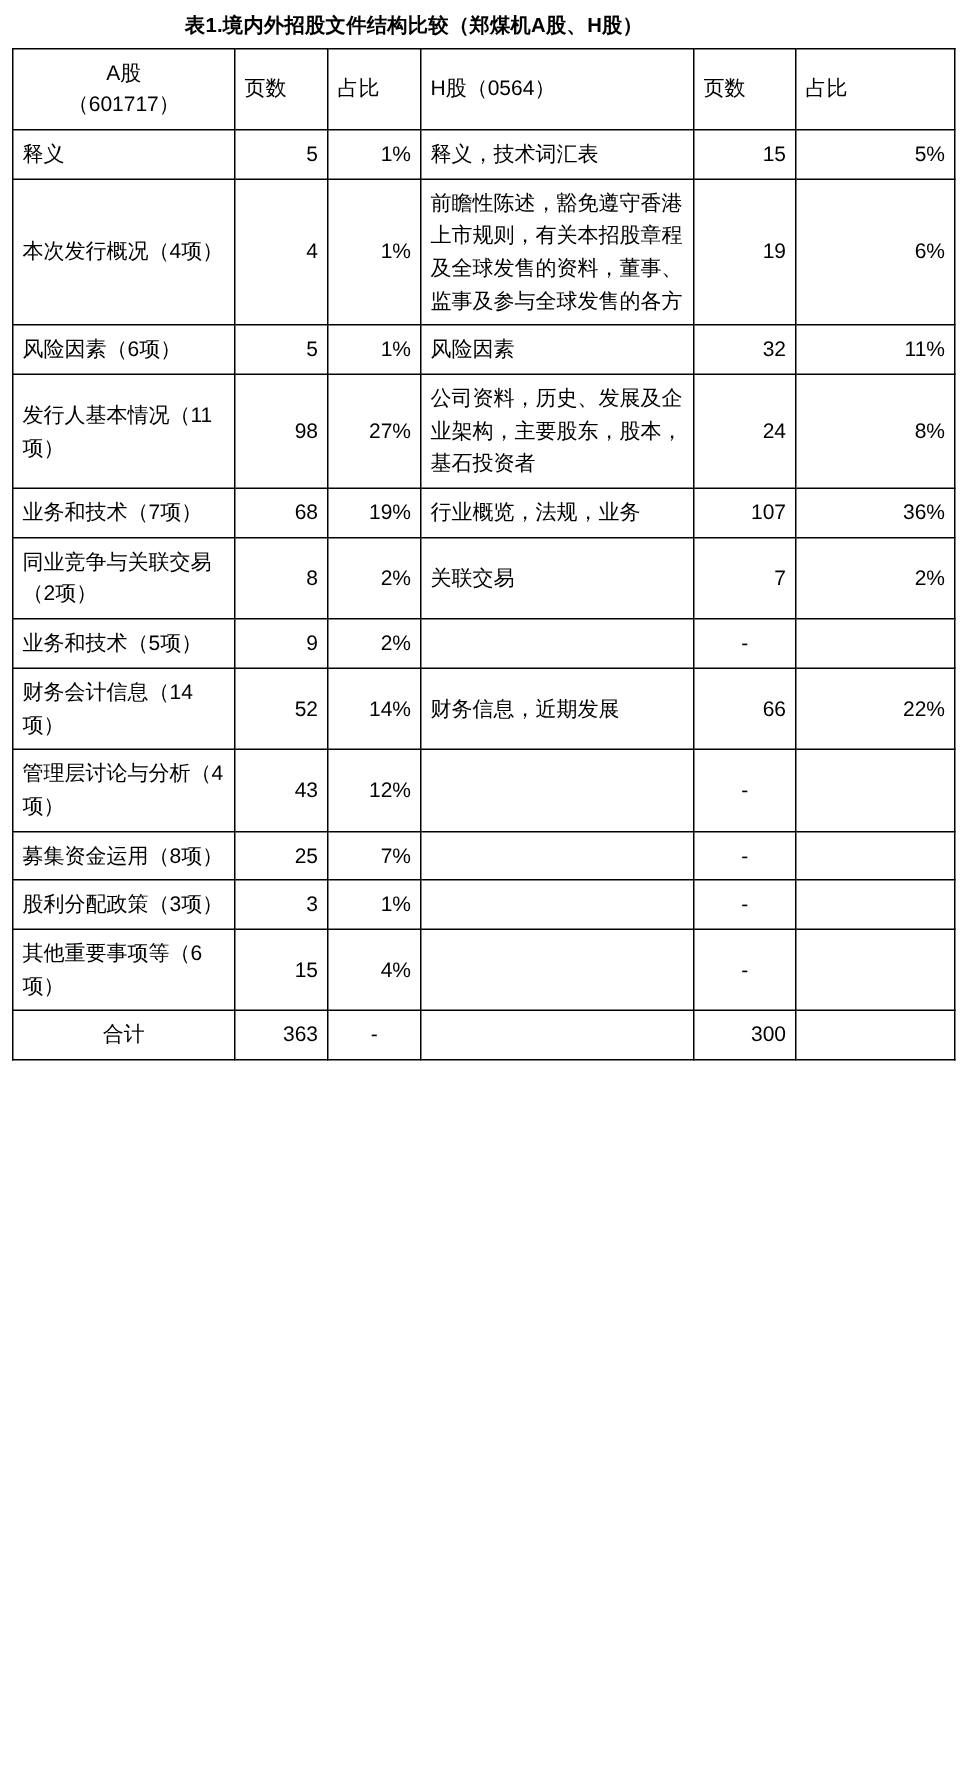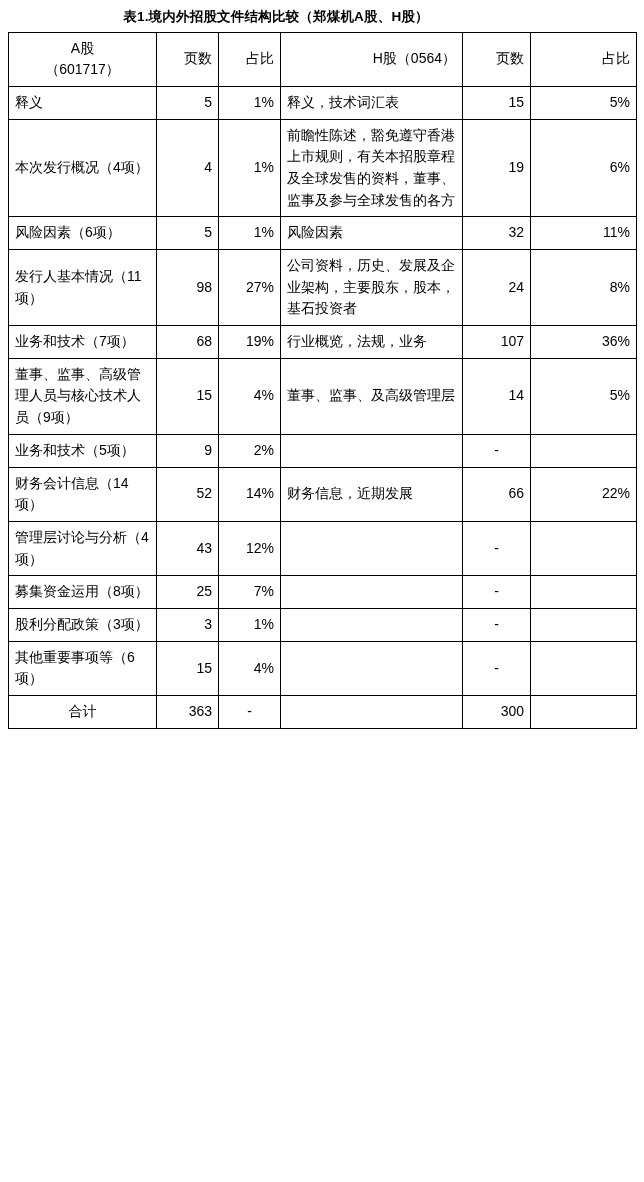--- a/index.html
+++ b/index.html
@@ -41,21 +41,21 @@
     font-weight: normal;
   }
   col.c-a     { width: 148px; }
   col.c-ap    { width: 62px; }
   col.c-ar    { width: 62px; }
   col.c-h     { width: 182px; }
   col.c-hp    { width: 68px; }
   col.c-hr    { width: 106px; }
 
   thead td {
-    text-align: right;
+    text-align: left;
     vertical-align: middle;
     padding: 6px 4px;
   }
   .hdr-a {
     text-align: center;
     line-height: 1.6;
   }
   td.left  { text-align: left; }
   td.right { text-align: right; }
   td.dash  { text-align: center; color: #000; }
@@ -135,29 +135,29 @@
 
       <tr>
         <td class="left">业务和技术（7项）</td>
         <td class="right">68</td>
         <td class="right">19%</td>
         <td class="left">行业概览，法规，业务</td>
         <td class="right">107</td>
         <td class="right">36%</td>
       </tr>
 
-
-      <tr>
-        <td class="left">董事、监事、高级管理人员与核心技术人员（9项）</td>
-        <td class="right">15</td>
-        <td class="right">4%</td>
-        <td class="left">董事、监事、及高级管理层</td>
-        <td class="right">14</td>
-        <td class="right">5%</td>
-      </tr>
+      <tr>
+        <td class="left">同业竞争与关联交易（2项）</td>
+        <td class="right">8</td>
+        <td class="right">2%</td>
+        <td class="left">关联交易</td>
+        <td class="right">7</td>
+        <td class="right">2%</td>
+      </tr>
+
 
       <tr>
         <td class="left">业务和技术（5项）</td>
         <td class="right">9</td>
         <td class="right">2%</td>
         <td class="left"></td>
         <td class="dash">-</td>
         <td class="dash"></td>
       </tr>
 

